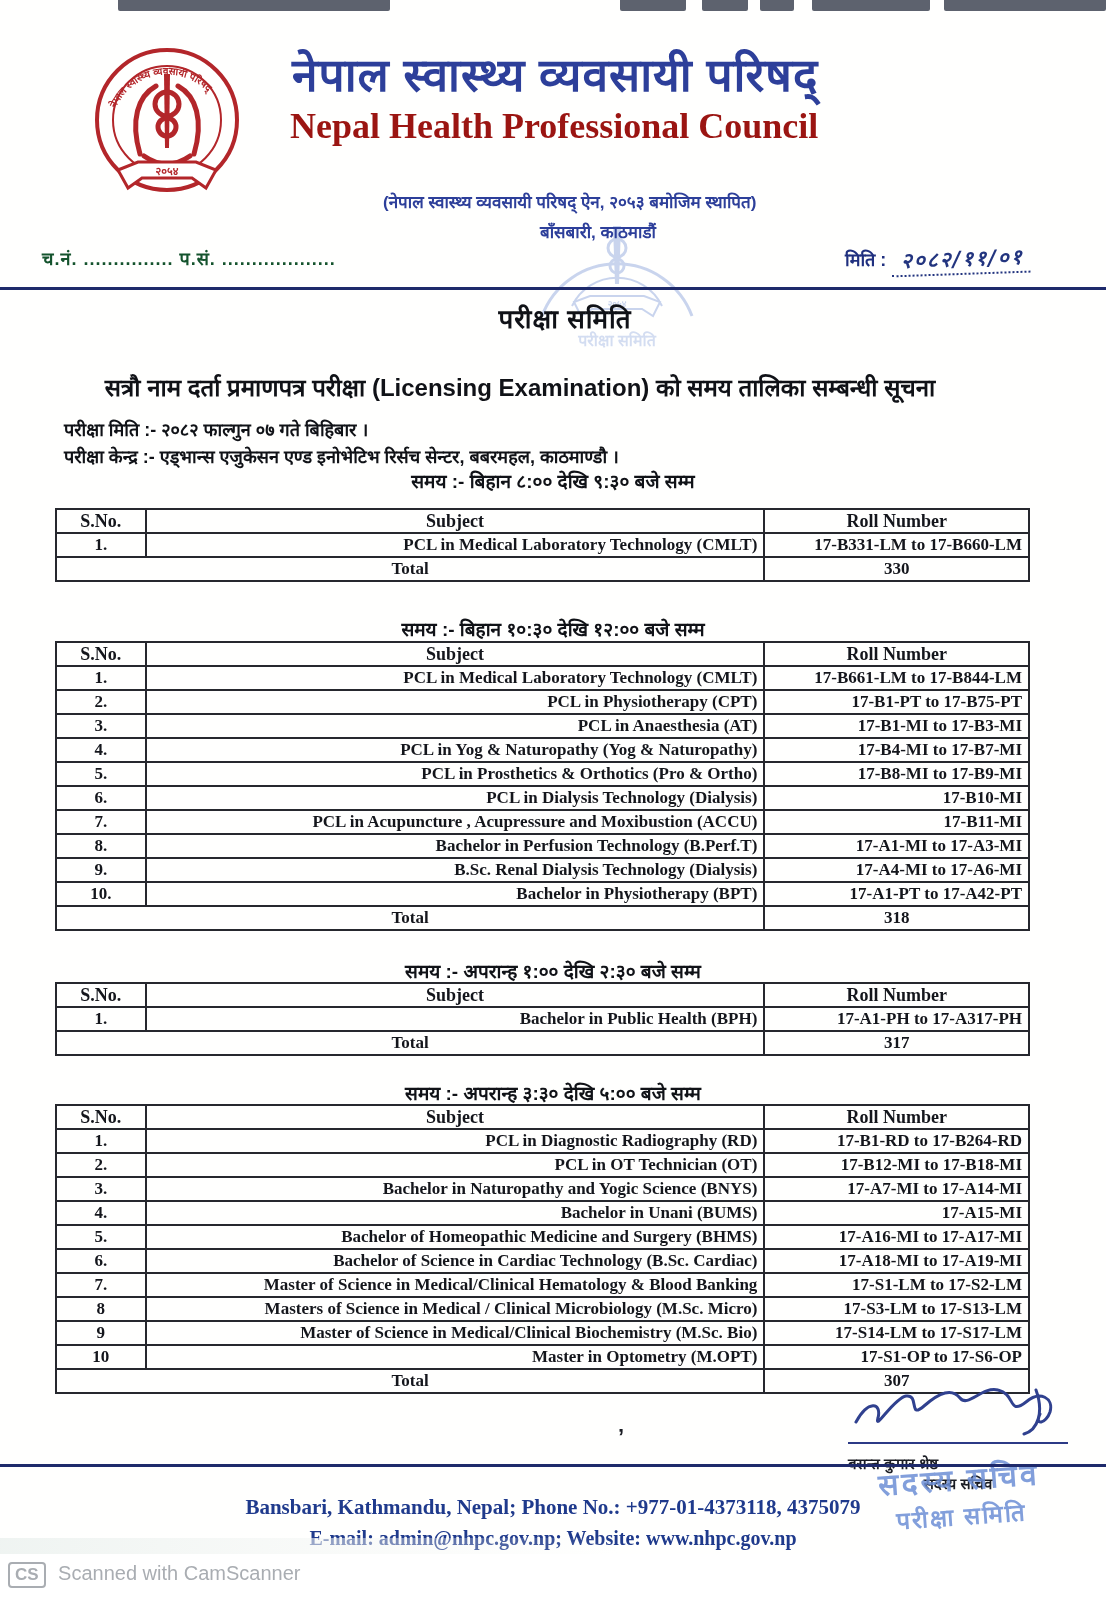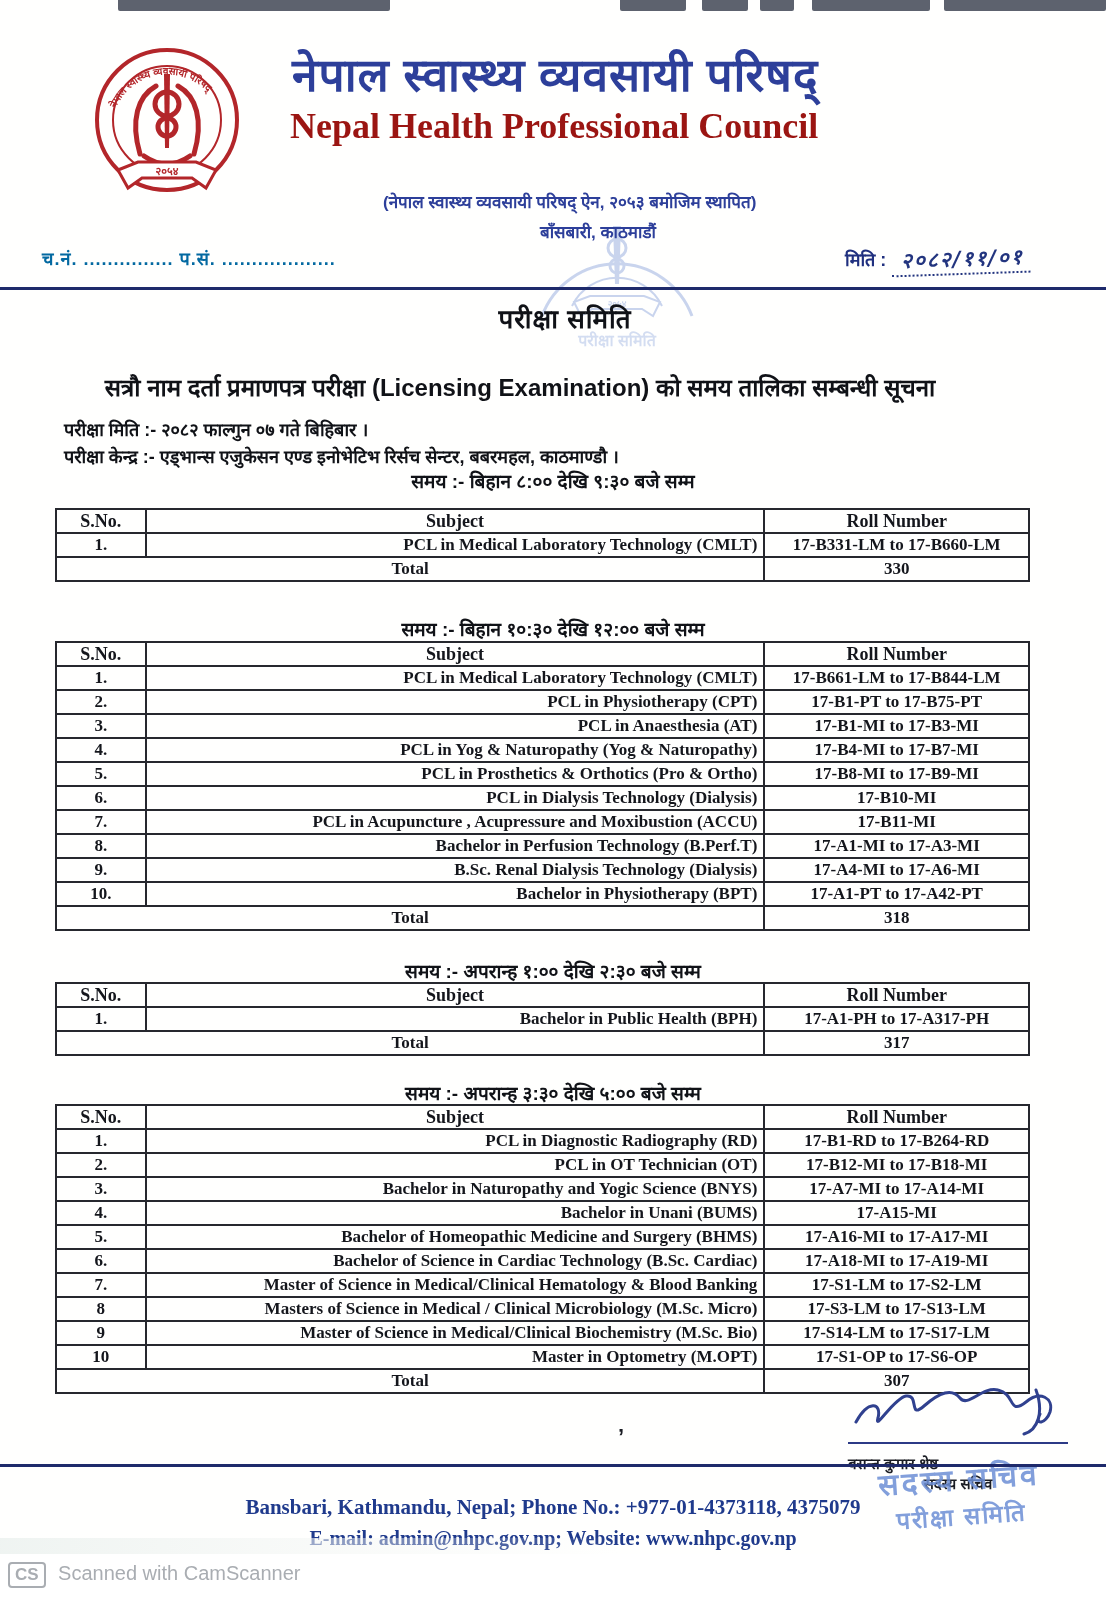--- a/index.html
+++ b/index.html
@@ -7,40 +7,40 @@
         font-family:"Liberation Sans","DejaVu Sans",sans-serif;color:#16181d;}
   .abs{position:absolute;}
   
   .scanbar{position:absolute;top:0;height:11px;background:#474c5a;opacity:.88;border-radius:0 0 2px 2px;}
   
   .np-title{font-size:46px;font-weight:700;color:#2d3f9a;letter-spacing:1px;white-space:nowrap;}
   .en-title{font-family:"Liberation Serif","DejaVu Serif",serif;font-size:36px;font-weight:700;color:#9b1512;white-space:nowrap;}
   .estab{font-family:"Liberation Serif","DejaVu Serif",serif;font-size:20px;font-weight:700;color:#b5301f;white-space:nowrap;}
   .actline{font-size:17px;font-weight:700;color:#2d3f9a;white-space:nowrap;}
   .addr{font-size:17px;font-weight:700;color:#2d3f9a;}
-  .refline{font-size:18px;font-weight:700;color:#0369a1;letter-spacing:1px;}
+  .refline{font-size:18px;font-weight:700;color:#14532d;letter-spacing:1px;}
   .dateline{font-size:18px;font-weight:700;color:#20307f;}
   .date-hand{display:inline-block;font-family:"DejaVu Sans","Liberation Sans",sans-serif;font-style:italic;
              font-weight:700;font-size:21px;color:#23357f;transform:rotate(-2deg);
              border-bottom:2px dotted #23357f;padding:0 6px 1px 10px;letter-spacing:2px;}
   .rule{position:absolute;left:0;right:0;height:3px;background:#1e2a6b;}
   
   .committee{font-size:26px;font-weight:700;color:#101217;letter-spacing:1px;}
   .notice{font-size:24px;font-weight:700;color:#101217;}
   .examline{font-size:18px;font-weight:700;color:#101217;}
   .timeline{font-size:19px;font-weight:700;color:#101217;text-align:center;}
   
   table.sched{border-collapse:collapse;width:975px;table-layout:fixed;
               font-family:Liberation Serif, serif;}
   table.sched th,table.sched td{border:2px solid #26282e;font-weight:700;color:#14161c;
               padding:1px 6px;line-height:20px;font-size:17px;overflow:hidden;white-space:nowrap;}
   table.sched th{font-size:18px;text-align:center;}
   td.col-sno{text-align:center;}
   td.col-subject{text-align:right;padding-left:12px;}
-  td.col-roll{text-align:center;padding-left:10px;}
+  td.col-roll{text-align:right;padding-left:10px;}
   tr.total-row td{text-align:center;}
   
   .sig-name{font-size:15px;font-weight:700;color:#1b1d24;border-top:2px solid #2c3a86;padding-top:9px;text-align:left;}
   .sig-title{font-size:15px;font-weight:700;color:#1b1d24;text-align:center;}
   .stamp-text{color:#6d8fd6;font-weight:700;opacity:.85;transform:rotate(-4deg);text-align:center;line-height:1.35;}
   
   .foot{font-family:"Liberation Serif","DejaVu Serif",serif;font-weight:700;color:#1f3a8c;text-align:center;margin-top:17px;}
   .cs-strip{position:absolute;left:0;right:0;bottom:0;height:46px;background:#ffffff;}
   .cs-badge{display:inline-block;border:2px solid #a9adb2;border-radius:4px;color:#a9adb2;
             font-weight:700;font-size:17px;padding:1px 5px;margin-right:8px;}

